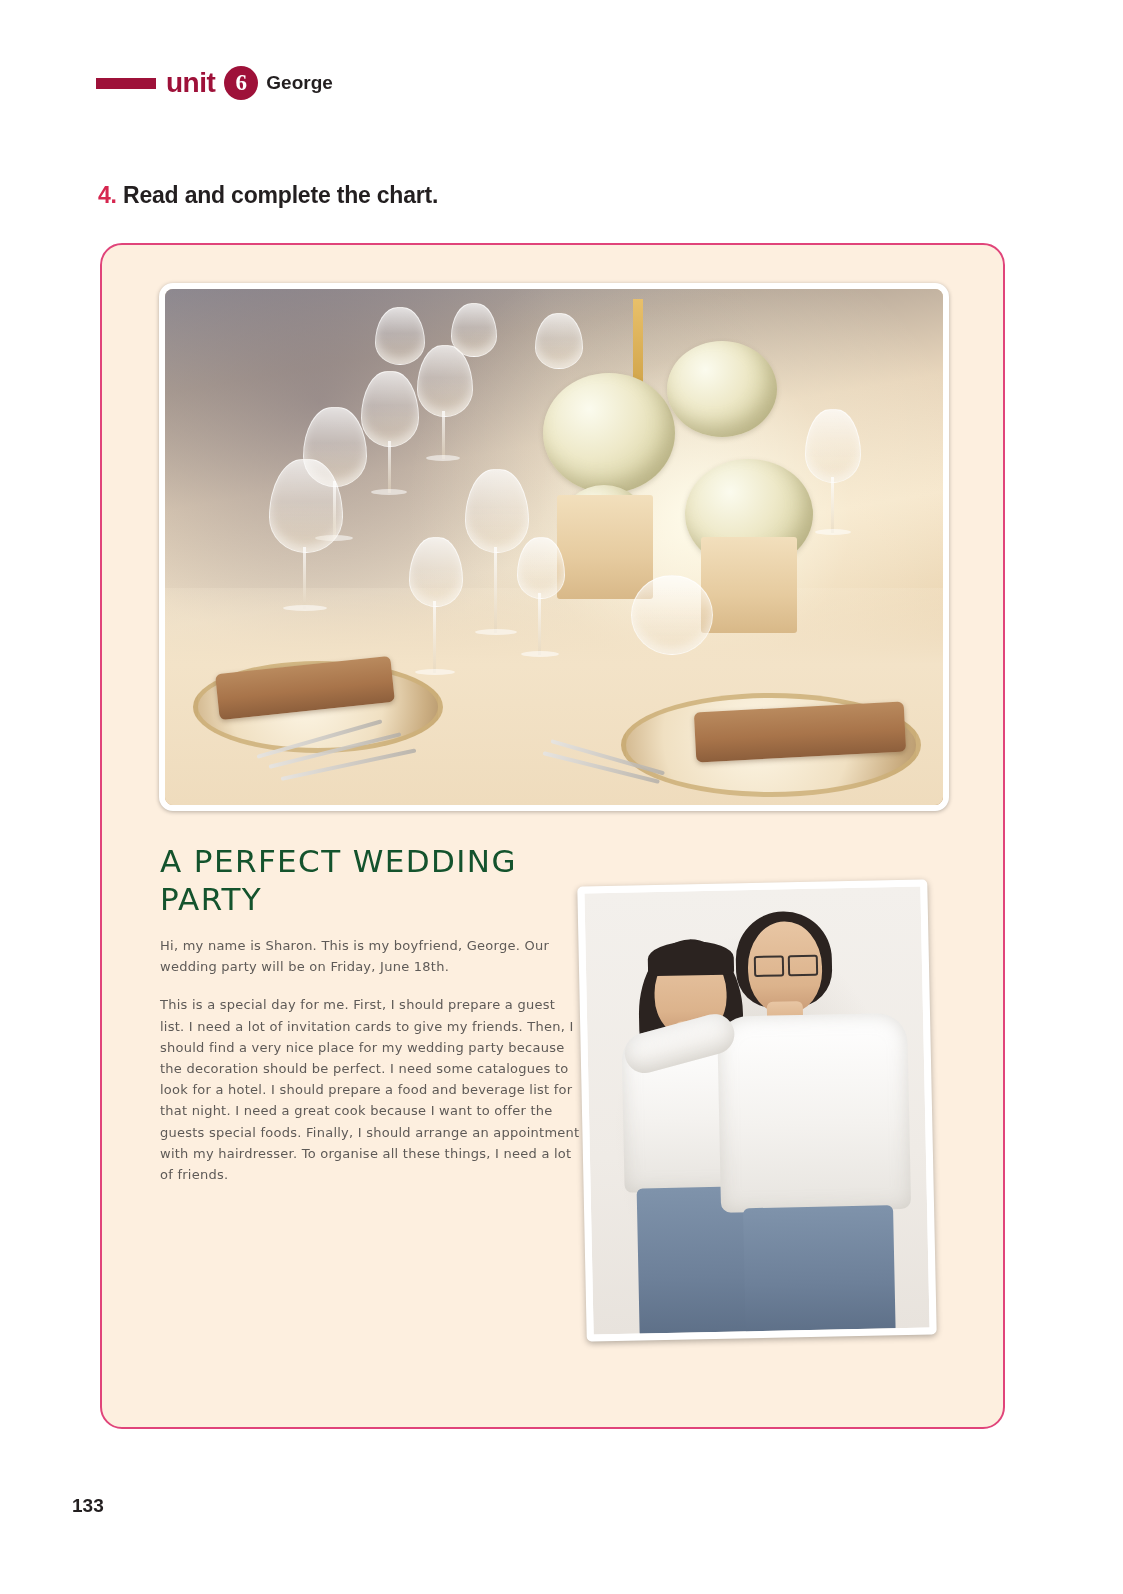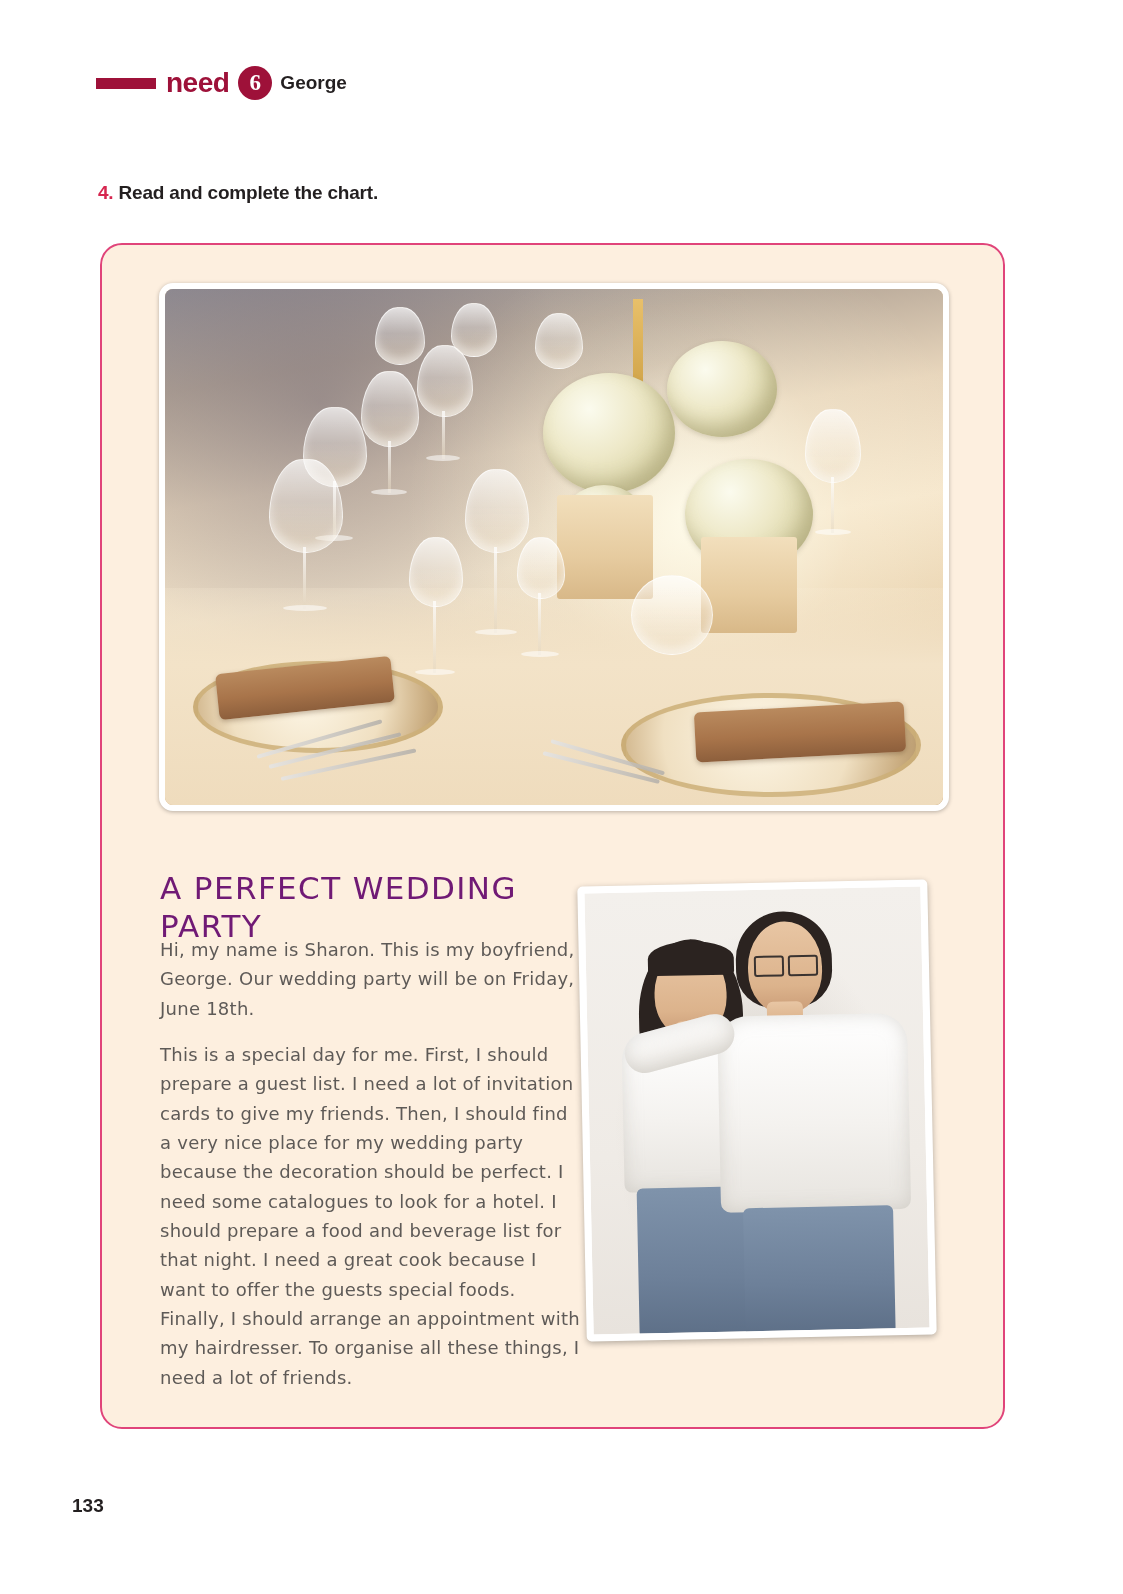--- a/index.html
+++ b/index.html
@@ -56,21 +56,21 @@
     font-weight: bold;
     color: #231f20;
     letter-spacing: 0px;
   }
 
   
   .exercise {
     position: absolute;
     top: 182px;
     left: 98px;
-    font-size: 19px;
+    font-size: 23px;
     font-weight: bold;
     color: #231f20;
     letter-spacing: -0.2px;
   }
   .exercise .num {
     color: #d6264f;
     font-weight: bold;
   }
 
   
@@ -173,32 +173,31 @@
   
   .story-title {
     position: absolute;
     top: 598px;
     left: 58px;
     width: 420px;
     font-family: "DejaVu Sans", sans-serif;
     font-size: 31px;
     line-height: 1.22;
     letter-spacing: 1.4px;
-    color: #701a75;
-    margin-top: 27px;
+    color: #14532d;
   }
 
   
   .story-text {
     position: absolute;
     top: 690px;
     left: 58px;
     width: 420px;
     font-family: "DejaVu Sans", sans-serif;
-    font-size: 18px;
+    font-size: 13px;
     line-height: 1.63;
     color: #5e5a57;
     letter-spacing: 0.25px;
   }
   .story-text p {
     margin: 0 0 17px 0;
   }
 
   
   .couple-photo {
@@ -261,21 +260,21 @@
     font-size: 19px;
     font-weight: bold;
     color: #231f20;
   }
 </style>
 </head>
 <body>
 
 <div class="header">
   <div class="header-bar"></div>
-  <div class="header-unit">need</div>
+  <div class="header-unit">unit</div>
   <div class="header-circle">6</div>
   <div class="header-topic">George</div>
 </div>
 
 <div class="exercise">
   <span class="num">4.</span>
   <span>Read and complete the chart.</span>
 </div>
 
 <div class="panel">

